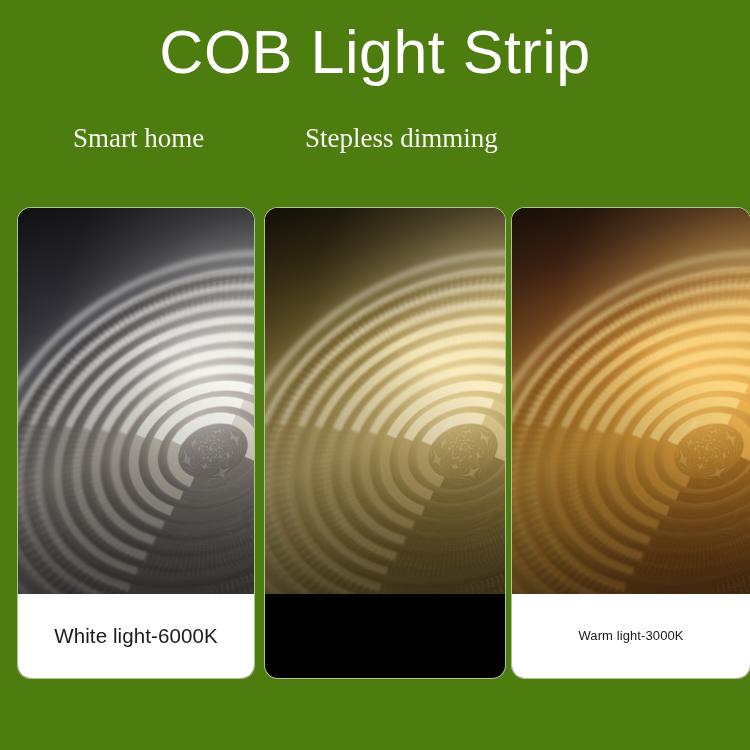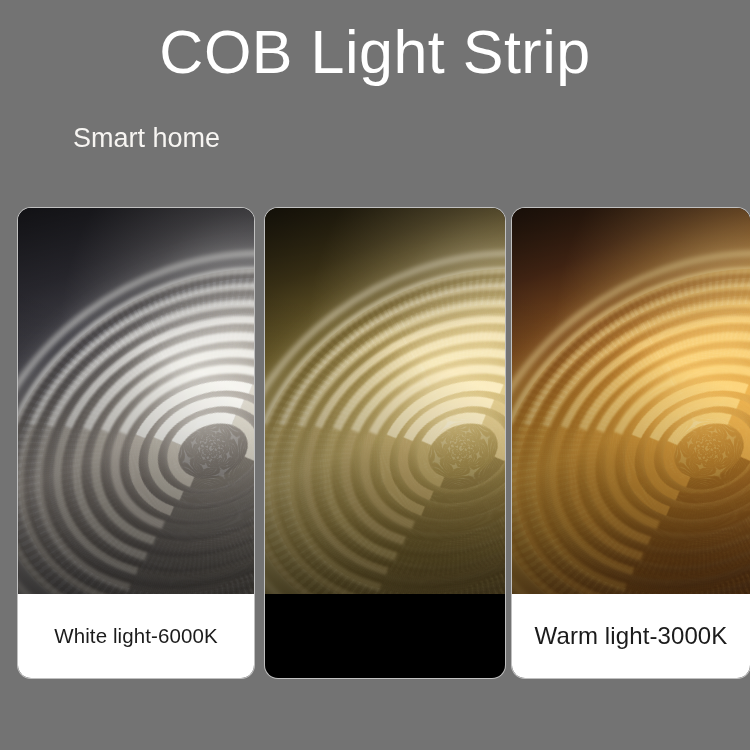--- a/index.html
+++ b/index.html
@@ -3,35 +3,35 @@
 <meta charset="utf-8">
 <style>
   html,body{margin:0;padding:0;}
   body{
     width:750px;height:750px;
     background:#1d140e;
     font-family:"Liberation Sans","DejaVu Sans",sans-serif;
     overflow:hidden;
     position:relative;
   }
-  .stage{position:absolute;inset:0;width:750px;height:750px;background:#737373;}
+  .stage{position:absolute;inset:0;width:750px;height:750px;background:#4d7c0f;}
 
   
   .title{
     position:absolute;left:0;top:16px;width:750px;
     text-align:center;color:#ffffff;
     font-size:61px;line-height:72px;font-weight:400;
     letter-spacing:0.5px;
   }
   .subrow{
     position:absolute;left:0;top:118px;width:750px;height:42px;
   }
   .sub{
     position:absolute;top:0;color:#f7f5f2;
-    font-size:27px;line-height:40px;font-weight:400;white-space:nowrap;
+    font-size:27px;line-height:40px;font-weight:400;white-space:nowrap;font-family:Liberation Serif, serif;
   }
   .sub.s0{left:73px;}
   .sub.s1{left:305px;}
   .sub.s2{left:589px;}
 
   
   .panels{position:absolute;left:0;top:208px;width:614px;height:470px;}
   .panel{
     position:absolute;top:0;height:470px;
     border-radius:13px;
@@ -108,31 +108,32 @@
   
   .caption{
     position:absolute;left:0;right:0;bottom:0;height:84px;
     background:#ffffff;
     display:flex;align-items:center;justify-content:center;
   }
   .caption span{
     color:#1b1b1b;font-size:20.5px;line-height:26px;font-weight:400;
     white-space:nowrap;letter-spacing:0.1px;
   }
-  .p2 .caption span{font-size:24px;}
+  .p2 .caption span{font-size:13px;}
 </style>
 </head>
 <body>
 
 <div class="stage">
 
   <div class="title">COB Light Strip</div>
 
   <div class="subrow">
     <div class="sub s0">Smart home</div>
+    <div class="sub s1">Stepless dimming</div>
   </div>
 
   <div class="panels">
 
     <div class="panel p0">
       <div class="photo">
         <div class="bg"></div>
         <div class="glowcore"></div>
         <div class="coil">
             <div class="ring" style="width: 72px; height: 52px; left: 148.08px; top: 205.6px; border-width: 11px; border-color: rgba(255, 255, 252, 0.95) rgba(244, 241, 232, 0.81) rgba(176, 172, 166, 0.28) rgba(236, 232, 222, 0.68); transform: rotate(-22deg); filter: blur(0.4px); box-shadow: rgba(255, 255, 252, 0.34) 0px 0px 7px;"></div>

